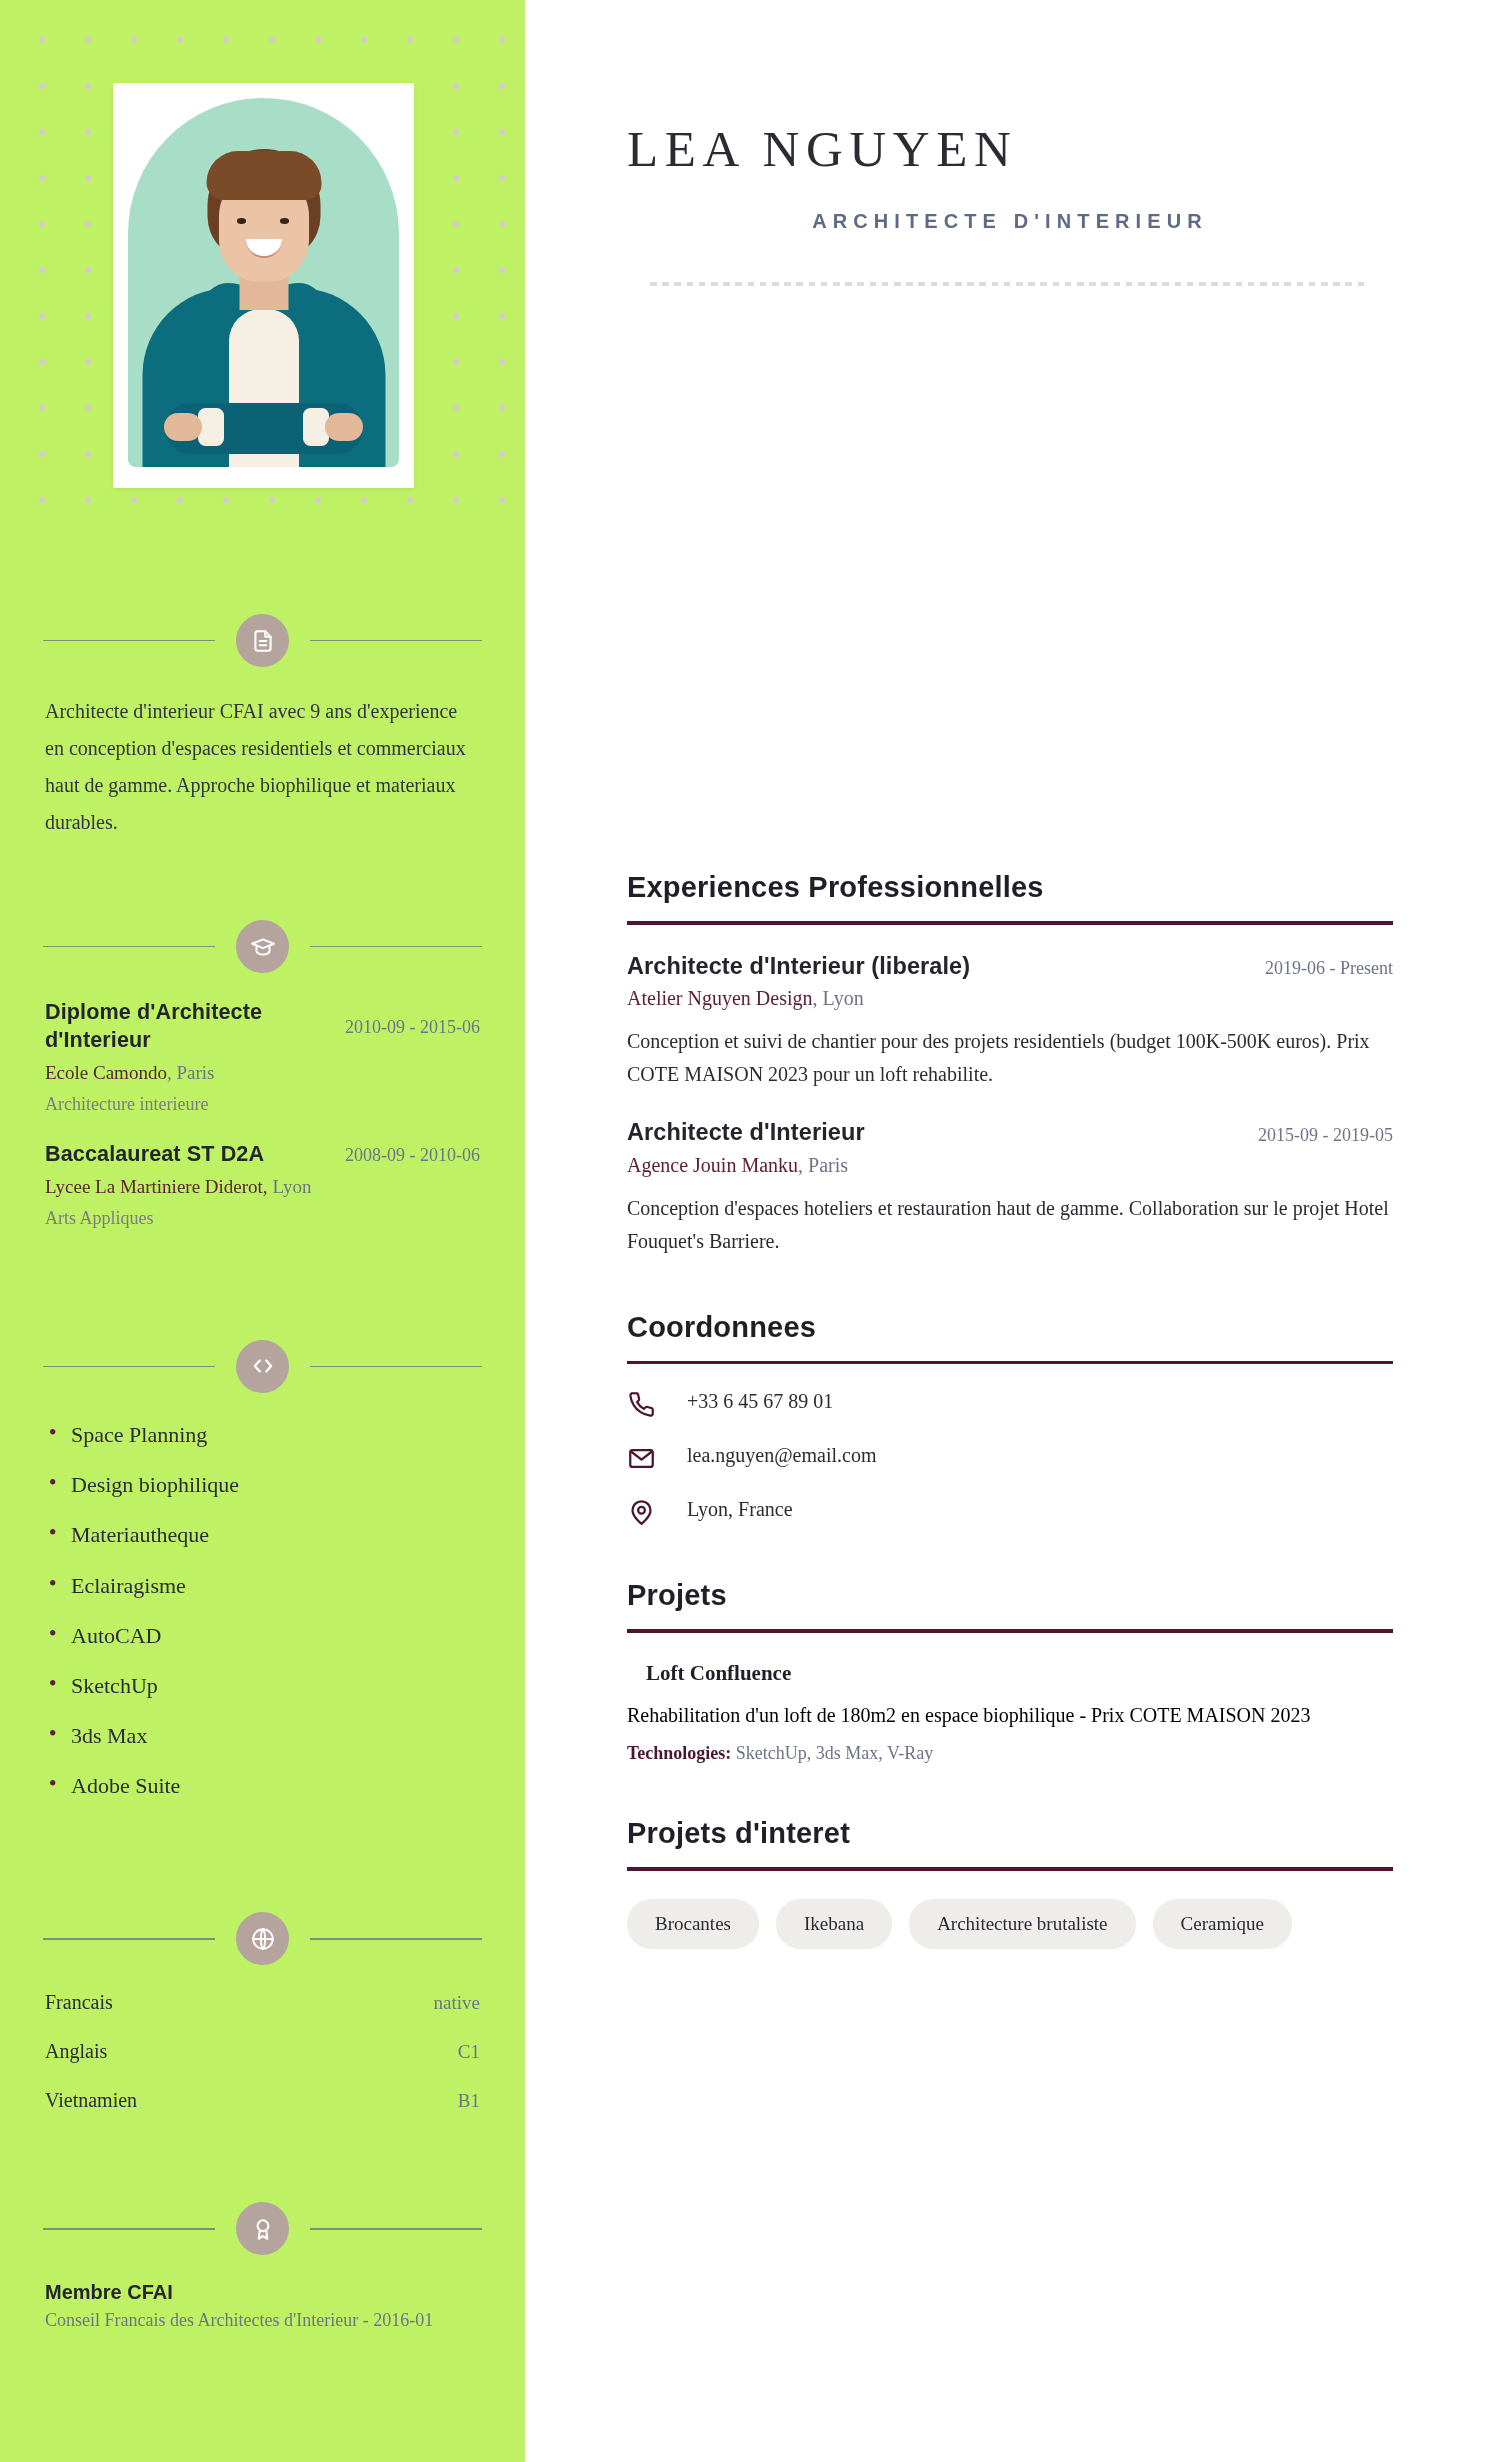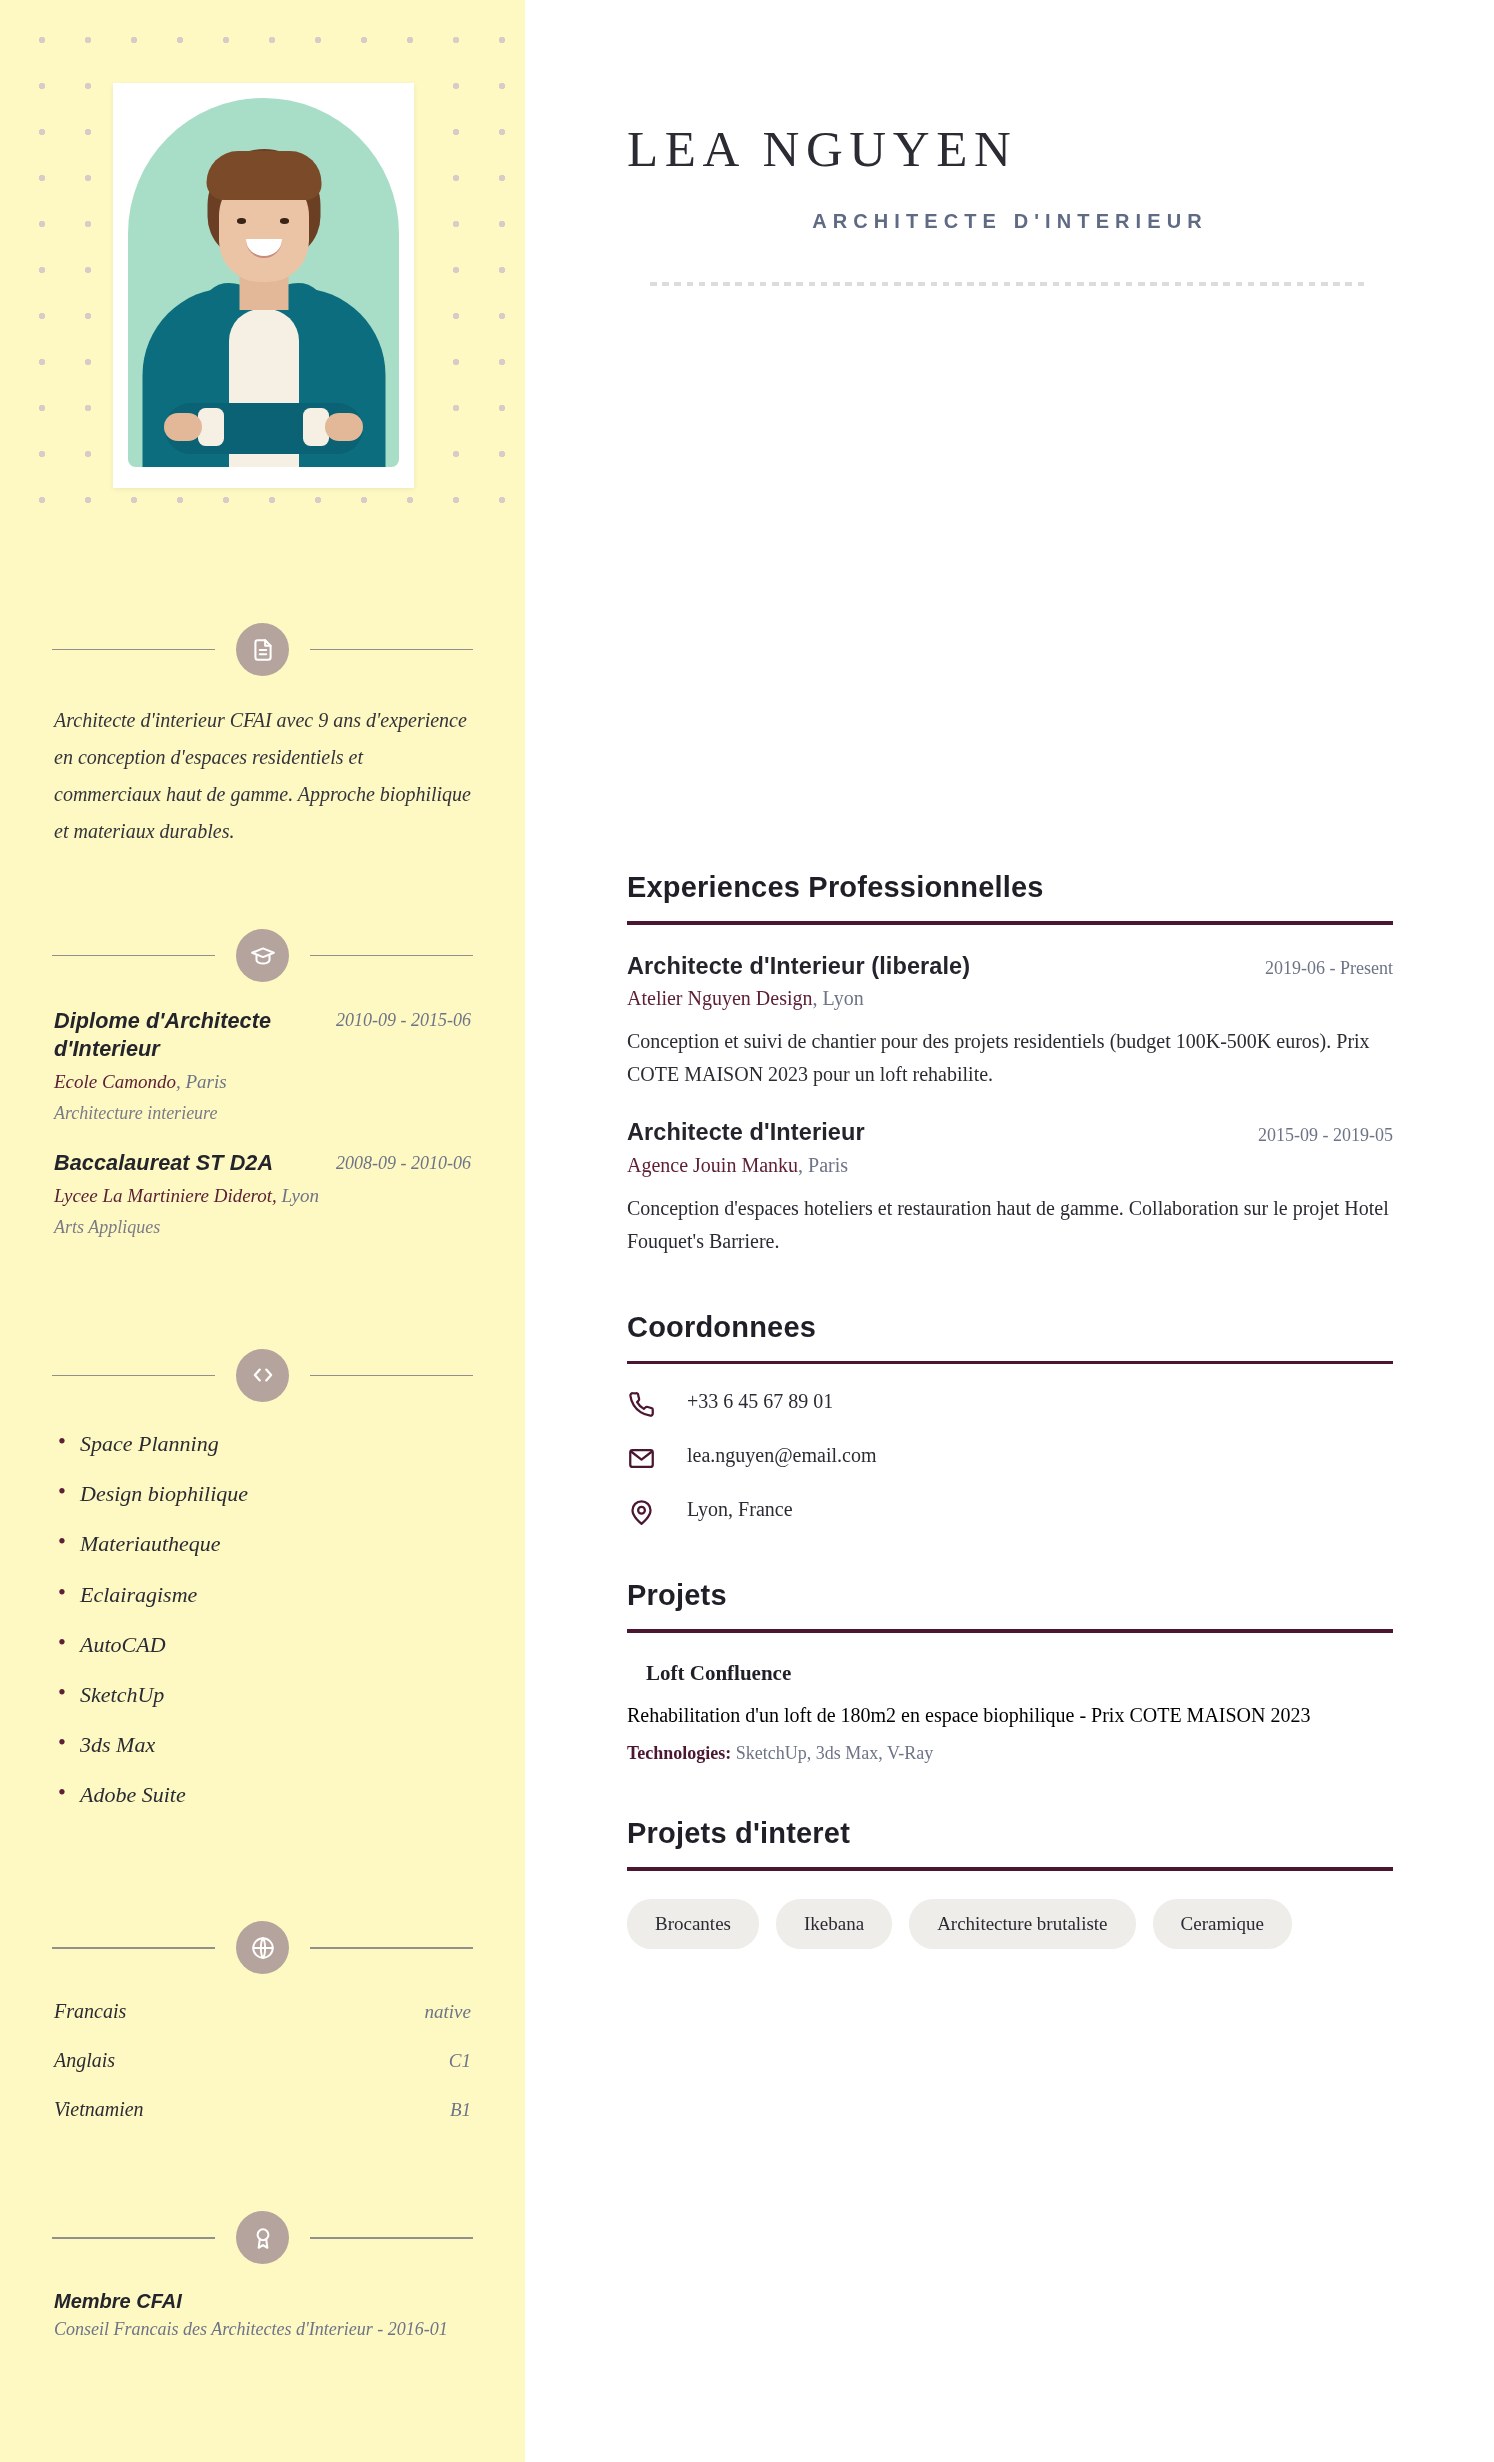--- a/index.html
+++ b/index.html
@@ -10,23 +10,22 @@
     color: #2b2b33;
     overflow: hidden;
   }
   .page { position: relative; width: 1495px; height: 2462px; display: flex; }
 
   
   .sidebar {
     position: relative;
     width: 525px;
     flex: 0 0 525px;
-    background: #fef9c3;
-    padding: 9px;
-    font-style: italic;
+    background: #bef264;
+    padding: 0;
   }
   .dots {
     position: absolute;
     left: 0; top: 0; width: 525px; height: 533px;
     background-image: radial-gradient(#D8CCC9 3.1px, transparent 3.2px);
     background-size: 46px 46px;
     background-position: 19px 17px;
   }
 
   .photo-card {
@@ -111,21 +110,21 @@
     margin: 0 21px; flex: 0 0 53px;
   }
   .divider .circle svg { width: 26px; height: 26px; display:block; }
 
   .side-block { padding: 0 45px; }
   .side-summary {
     font-size: 20px; line-height: 1.85; color: #33333c; margin-top: 26px;
   }
 
   .edu-item { margin-top: 24.5px; position: relative; }
-  .edu-row { display: flex; align-items: flex-start; justify-content: space-between; gap: 11.3px; }
+  .edu-row { display: flex; align-items: center; justify-content: space-between; gap: 11.3px; }
   .edu-title {
     font-family: "Liberation Sans", sans-serif; font-weight: 700;
     font-size: 21.6px; line-height: 1.32; color: #24242c; letter-spacing: 0.1px;
     max-width: 282px;
   }
   .edu-date {
     font-size: 18px; color: #6E7487; white-space: nowrap; padding-top: 3.8px;
   }
   .edu-org { font-size: 19px; line-height: 1.45; margin-top: 4.7px; }
   .edu-org .inst { color: #5E2036; }

